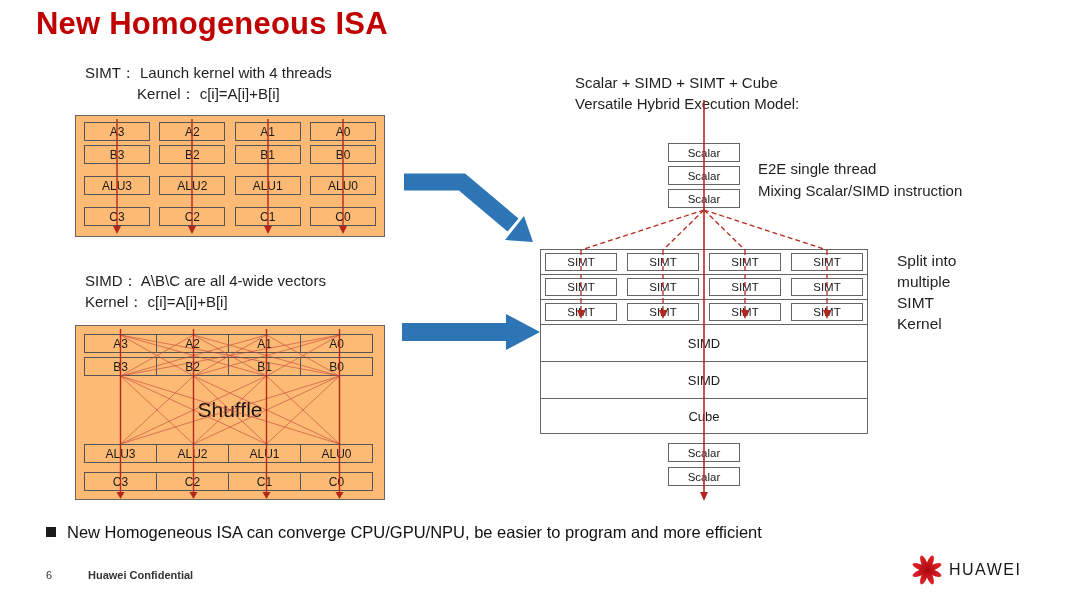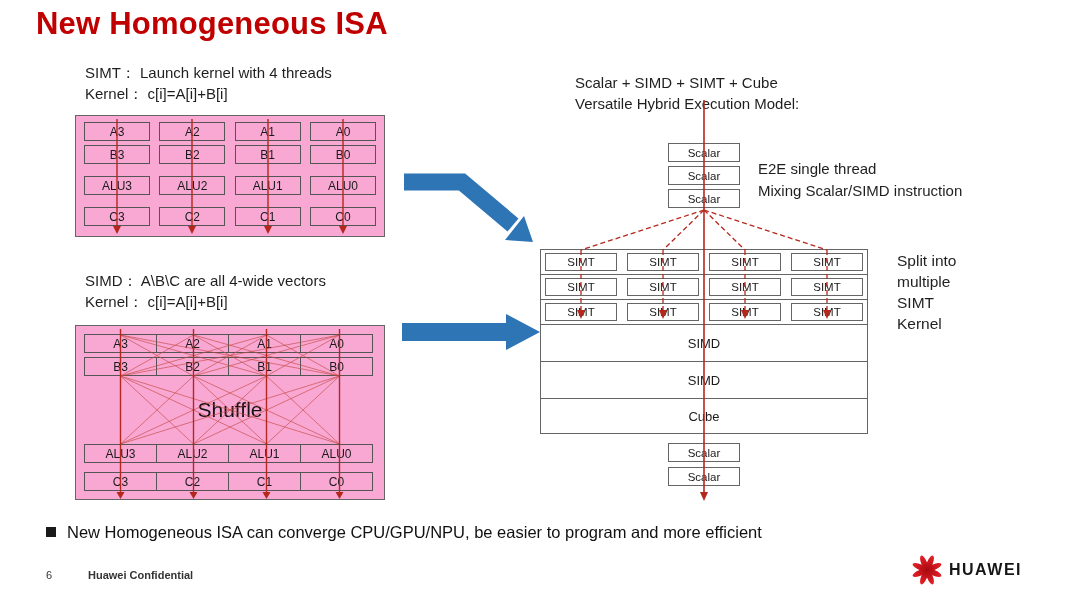--- a/index.html
+++ b/index.html
@@ -7,21 +7,21 @@
     position:relative;width:1080px;height:598px;background:#ffffff;
     font-family:"Liberation Sans",sans-serif;color:#1a1a1a;overflow:hidden;margin:0 auto;
   }
   .abs{position:absolute;}
   .title{
     position:absolute;left:36px;top:6px;margin:0;
     font-size:31px;font-weight:700;color:#c00000;letter-spacing:0.2px;
   }
   .caption{position:absolute;font-size:15px;line-height:21px;color:#1f1f1f;}
   
-  .gridbox{position:absolute;border:1px solid #666;background:#f9a8d4;box-sizing:border-box;}
+  .gridbox{position:absolute;border:1px solid #666;background:#fdba74;box-sizing:border-box;}
   .rows{position:absolute;left:0;top:0;right:0;bottom:0;padding:6px 8px;display:flex;flex-direction:column;}
   .cellrow{display:flex;justify-content:space-between;}
   .cell{
     width:66px;height:19px;border:1px solid #555;box-sizing:border-box;
     display:flex;align-items:center;justify-content:center;font-size:12px;
   }
   #grid1 .cellrow.rB{margin-top:4px;}
   #grid1 .cellrow.rALU{margin-top:12px;}
   #grid1 .cellrow.rC{margin-top:12px;}
   .vrows{position:absolute;left:0;top:0;right:0;bottom:0;padding:8px;display:flex;flex-direction:column;}
@@ -64,30 +64,30 @@
   }
   .note{position:absolute;font-size:15px;line-height:22px;color:#1f1f1f;}
   .note-split{position:absolute;font-size:15.5px;line-height:21px;color:#1f1f1f;}
   
   .bullet-line{position:absolute;left:46px;top:523px;display:flex;align-items:flex-start;gap:11px;width:1000px;}
   .bullet-square{width:10px;height:10px;background:#1a1a1a;margin-top:4px;flex:0 0 auto;}
   .bullet-text{font-size:16.5px;font-weight:400;color:#111;}
   .footer-num{position:absolute;left:46px;top:569px;font-size:11px;color:#333;}
   .footer-conf{position:absolute;left:88px;top:569px;font-size:11px;color:#333;font-weight:bold;}
   .brand-wrap{position:absolute;left:912px;top:555px;display:flex;align-items:center;gap:7px;}
-  .brand-text{font-size:16px;font-weight:700;letter-spacing:1.5px;color:#161616;}
+  .brand-text{font-size:16px;font-weight:400;letter-spacing:1.5px;color:#161616;}
 </style>
 </head>
 <body>
 
 <div class="slide">
 
   <h1 class="title">New Homogeneous ISA</h1>
 
-  <div class="caption" style="left:85px;top:62px;">
+  <div class="caption" style="left:85px;top:62px;text-align:center;">
     <div>SIMT： Launch kernel with 4 threads</div>
     <div>Kernel： c[i]=A[i]+B[i]</div>
   </div>
 
   <div class="gridbox" id="grid1" style="left:75px;top:115px;width:310px;height:122px;">
     <div class="rows">
       <div class="cellrow rA">
         <div class="cell">A3</div>
         <div class="cell">A2</div>
         <div class="cell">A1</div>

